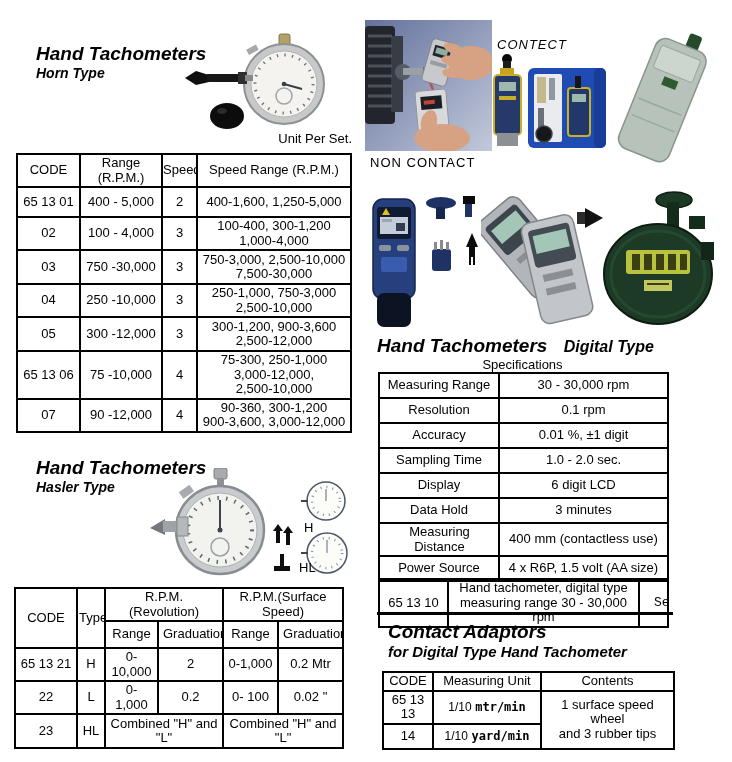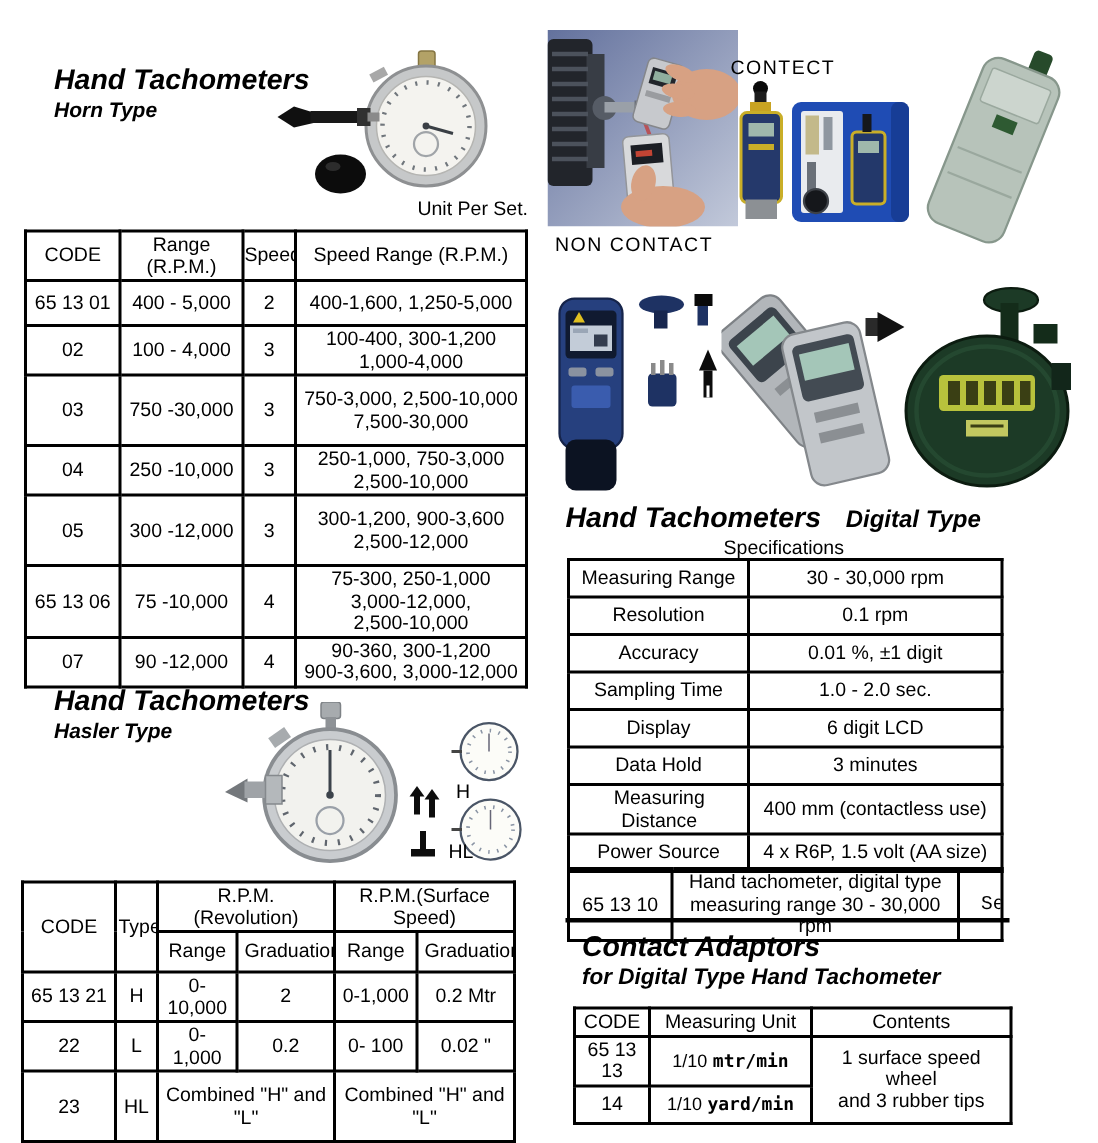--- a/index.html
+++ b/index.html
@@ -26,21 +26,21 @@
   }
   td.code { font-weight:bold; text-align:right; padding-right:7px;border-radius:10px; }
   .pre { white-space:pre-line; }
   .left { text-align:left; padding-left:7px;border-radius:14px; }
   .small { font-size:12px; }
   .xsmall { font-size:11.5px;margin-left:16px; }
   .mono { font-family:"DejaVu Sans Mono", monospace; font-weight:bold; font-size:12px; }
 
   .h18{height:18px}.h23{height:23px}.h25{height:25px}.h26{height:26px}
   .h27{height:27px}.h30{height:30px}.h31{height:31px}.h32{height:32px}
-  .h33{height:33px}.h34{height:47px}.h43{height:43px}
+  .h33{height:33px}.h34{height:34px}.h43{height:43px}
 
   .divider { background:#000; }
 </style>
 </head>
 <body>
 
 <div class="page">
 
   <div class="abs" style="left:36px; top:44px;">
     <div class="t1">Hand Tachometers</div>
@@ -171,21 +171,21 @@
       <rect x="60" y="80" width="11" height="4" fill="#c24434"></rect>
       <circle cx="63" cy="99" r="6" fill="#3c4048"></circle>
       <rect x="57" y="108" width="21" height="4" fill="#a2a4a8"></rect>
     </g>
     <g fill="#d7a183">
       <ellipse cx="77" cy="118" rx="28" ry="14"></ellipse>
       <ellipse cx="64" cy="102" rx="8" ry="12" transform="rotate(14 64 102)"></ellipse>
     </g>
   </svg>
 
-  <div class="abs photo-label" style="left:487px; top:37px;">CONTECT</div>
+  <div class="abs photo-label" style="left:497px; top:37px;font-style:italic;">CONTECT</div>
 
   <svg class="abs" style="left:490px; top:53px;" width="36" height="97" viewBox="0 0 36 97">
     <circle cx="17" cy="6" r="5" fill="#0a0a0a"></circle>
     <rect x="13" y="8" width="8" height="8" fill="#1c1c1c"></rect>
     <rect x="10" y="15" width="14" height="8" fill="#c8a322"></rect>
     <rect x="4" y="22" width="27" height="60" rx="4" fill="#25396b" stroke="#c9ae28" stroke-width="2"></rect>
     <rect x="9" y="29" width="17" height="9" fill="#9fb8ac"></rect>
     <rect x="9" y="43" width="17" height="4" fill="#c9ae28"></rect>
     <rect x="7" y="80" width="21" height="13" fill="#8c9094"></rect>
   </svg>

